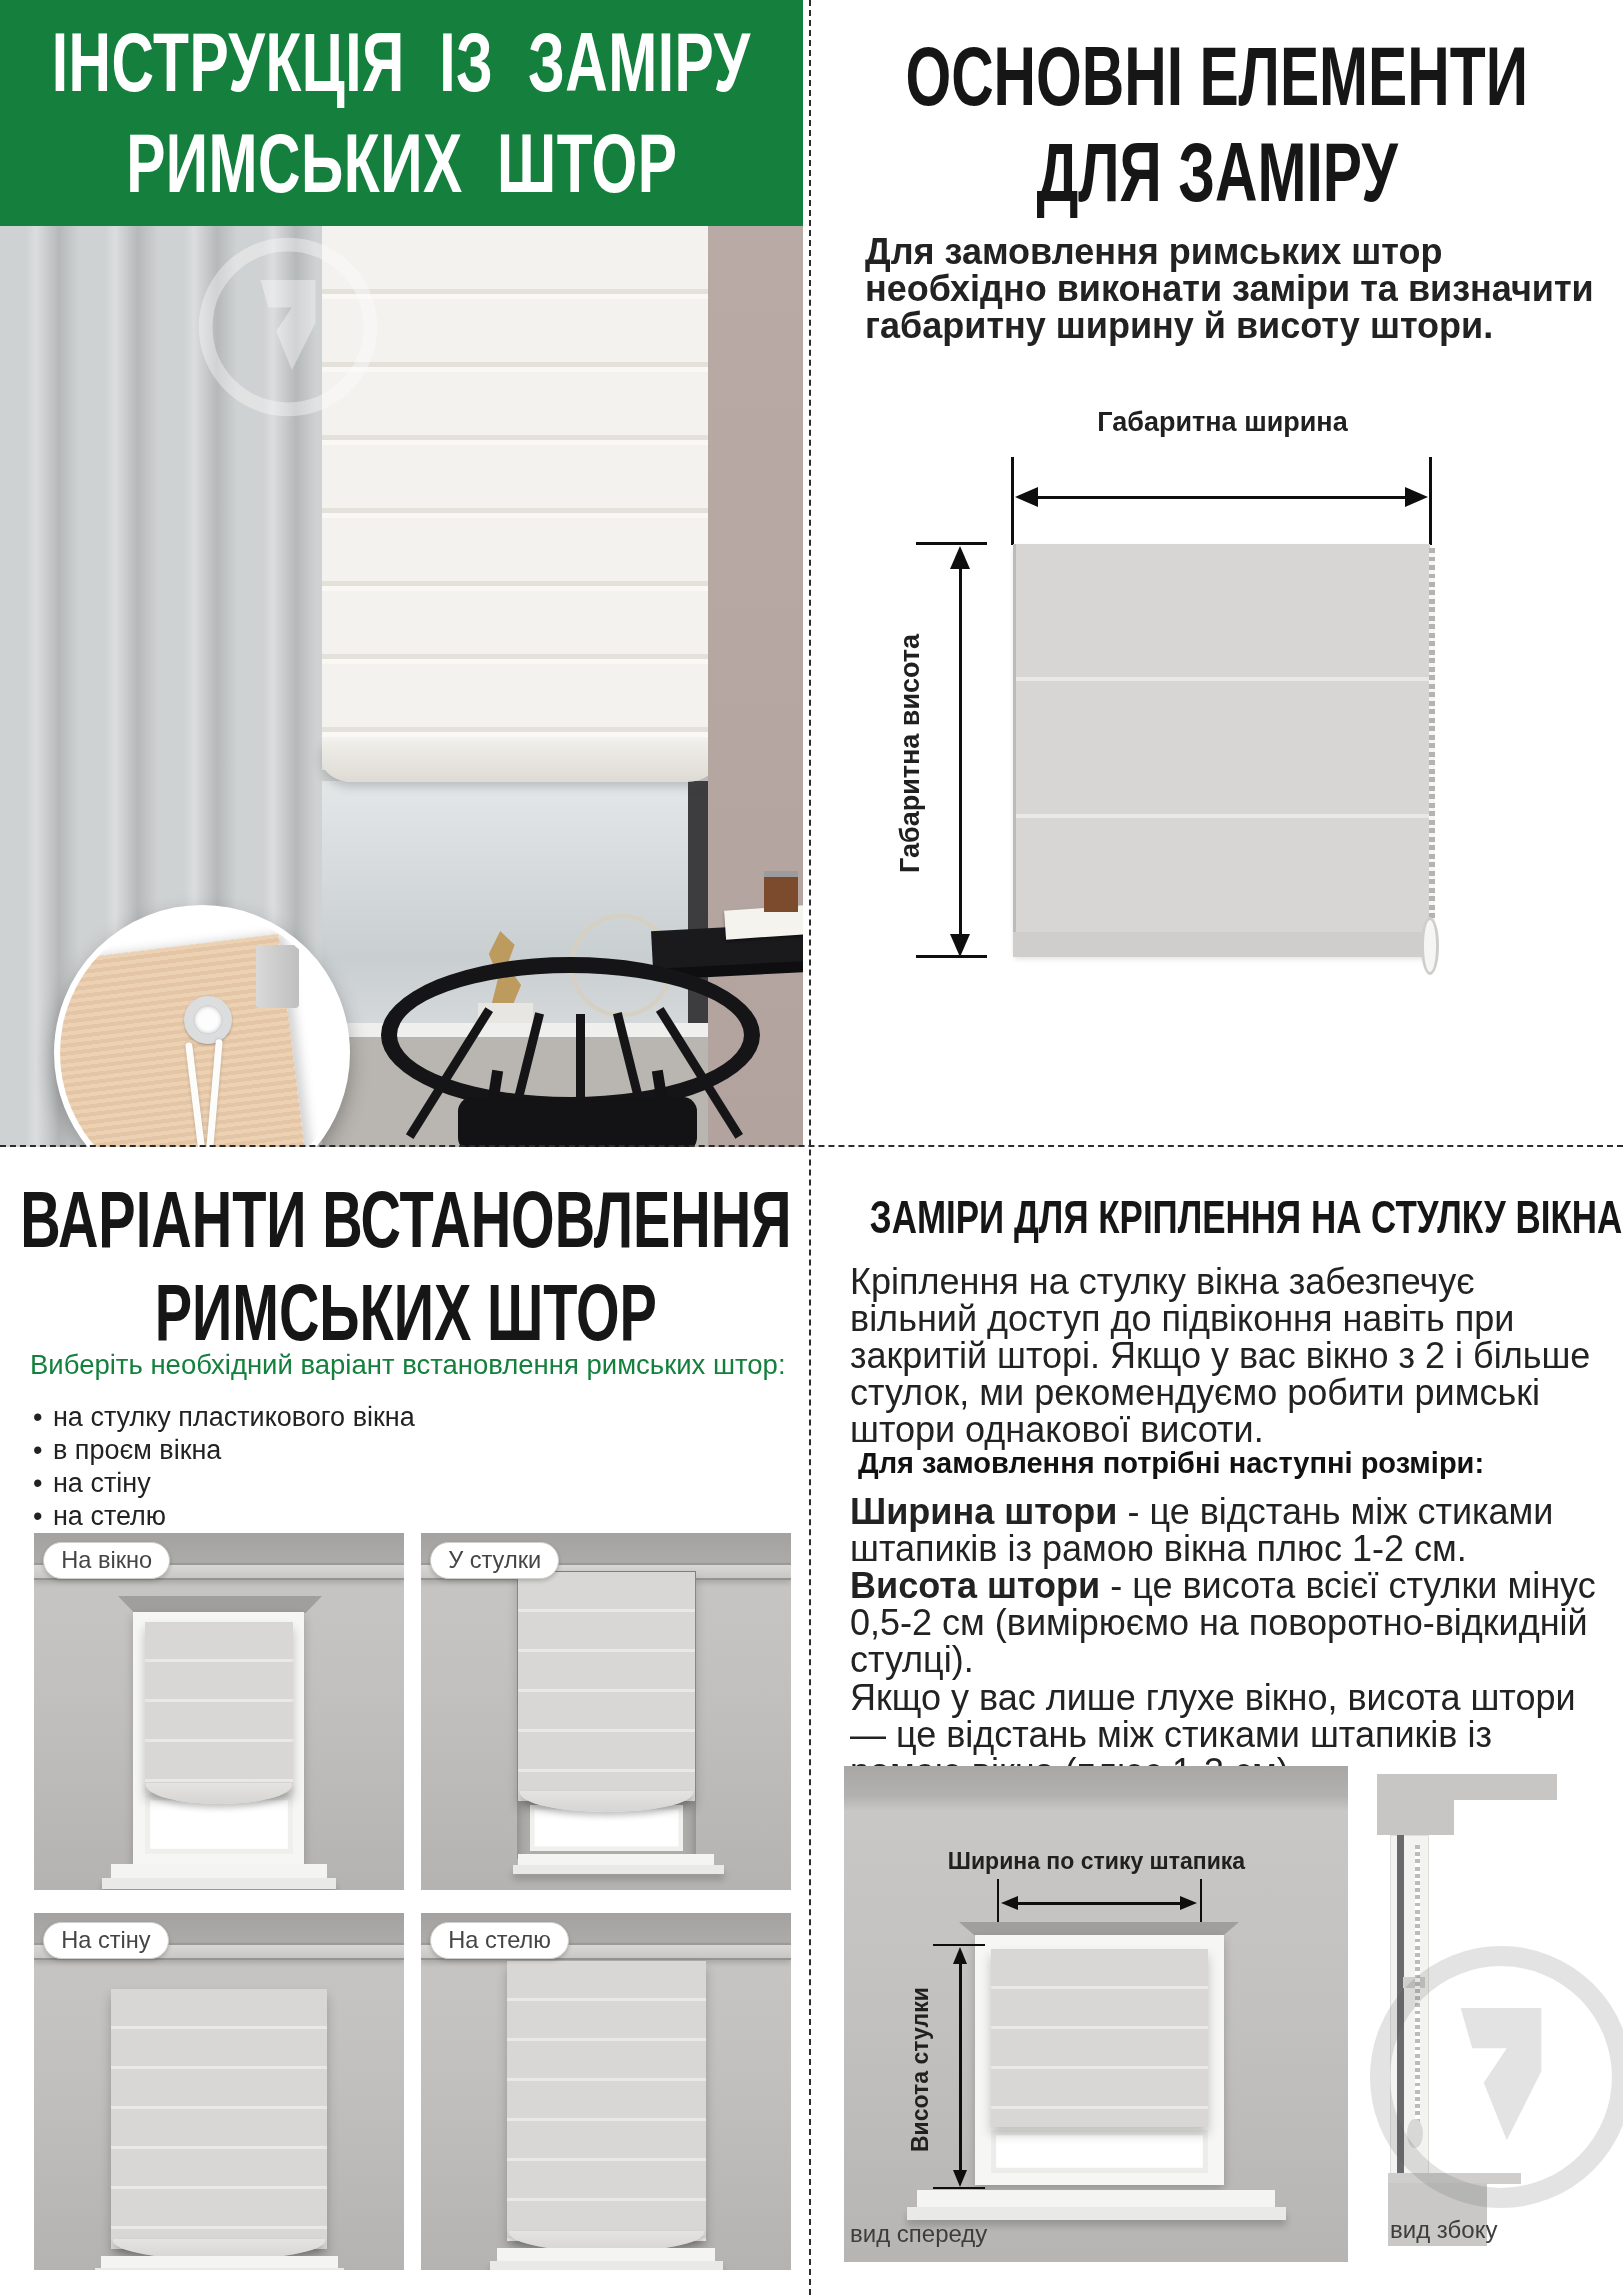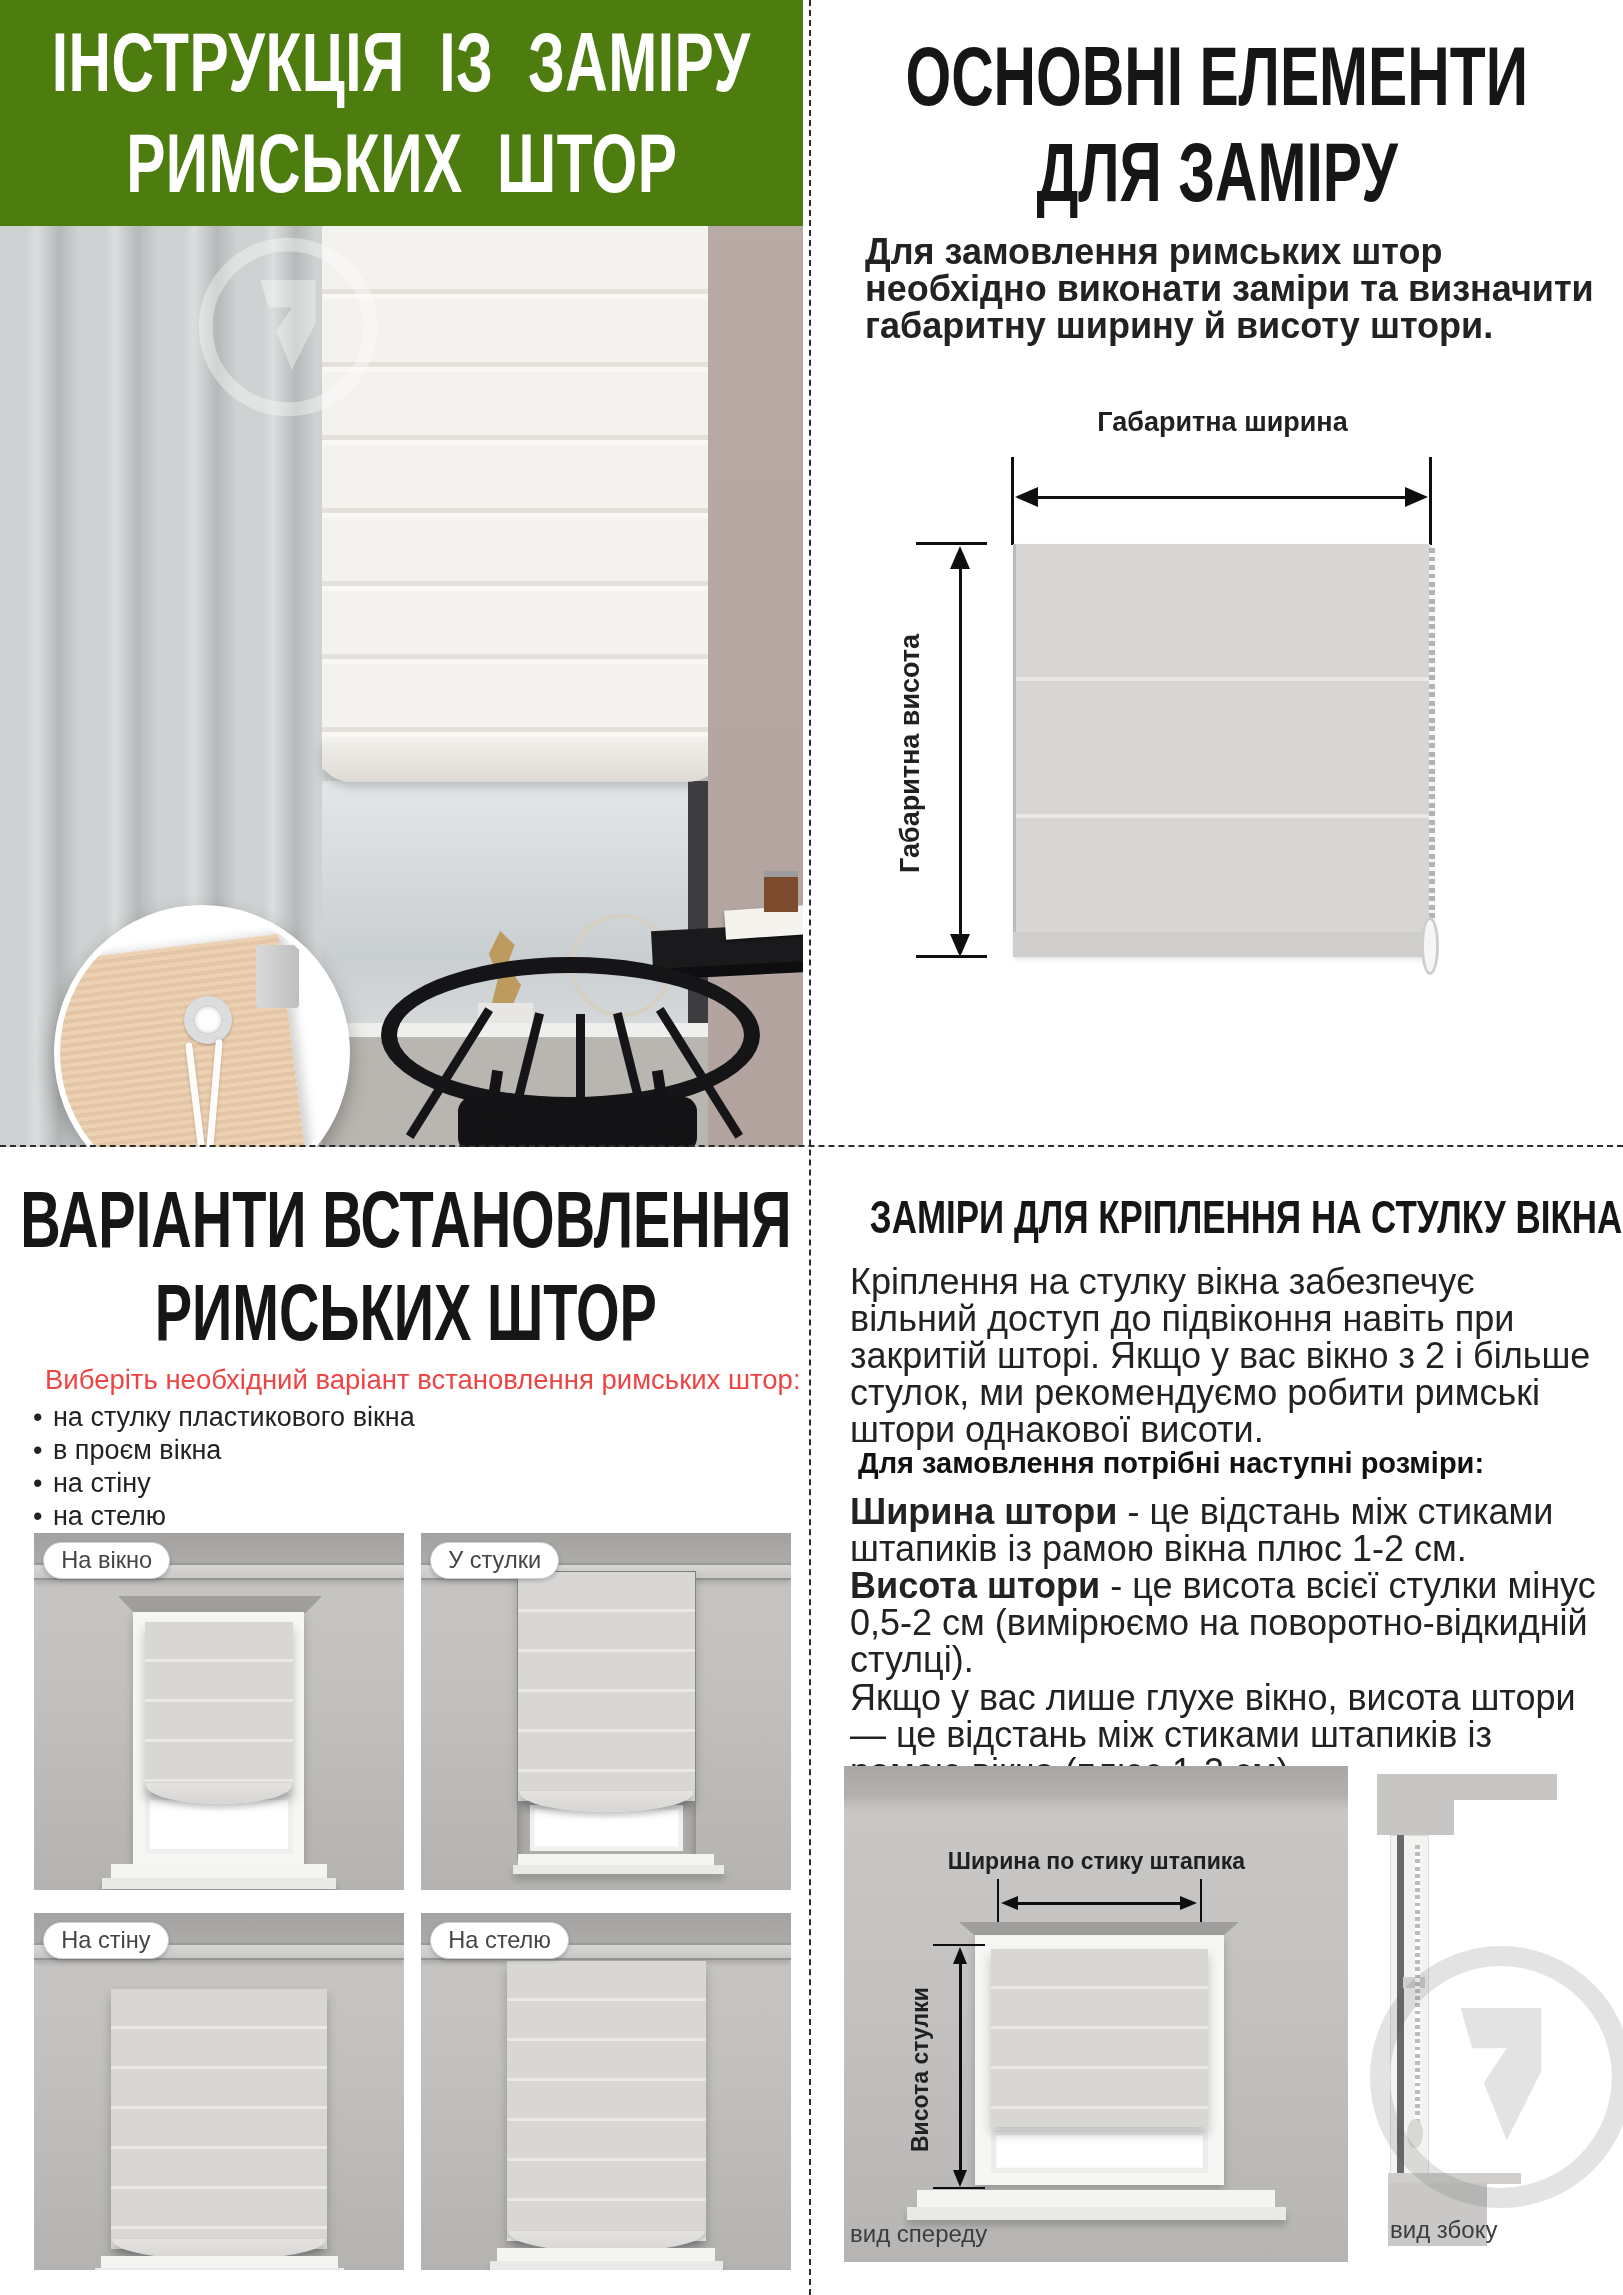--- a/index.html
+++ b/index.html
@@ -10,21 +10,21 @@
 
   
   .vdash{position:absolute;left:809px;top:0;width:0;height:2295px;border-left:2px dashed #2c2c2c;z-index:40;}
   .hdash{position:absolute;left:0;top:1145px;width:1623px;height:0;border-top:2px dashed #2c2c2c;z-index:40;}
 
   
   .cond-wrap{display:flex;flex-direction:column;align-items:center;justify-content:center;}
   .cond-line{display:block;transform:scaleX(0.70);transform-origin:50% 50%;white-space:nowrap;font-weight:bold;}
 
   
-  .tl-header{left:0;top:0;width:803px;height:226px;background:#4d7c0f;z-index:5;}
+  .tl-header{left:0;top:0;width:803px;height:226px;background:#15803d;z-index:5;}
   .tl-header .cond-line{color:#ffffff;font-size:84px;line-height:1.2;word-spacing:0.30em;letter-spacing:0.7px;}
 
   
   .tl-photo{left:0;top:226px;width:803px;height:921px;overflow:hidden;background:#cfd2d3;z-index:4;}
 
   .p-blind{position:absolute;left:322px;top:0;width:395px;height:544px;
     background:repeating-linear-gradient(180deg,#f4f2ee 0px,#f4f2ee 63px,#e4e1da 63px,#e4e1da 68px,#faf8f4 68px,#faf8f4 73px);}
   .p-blind-hem{position:absolute;left:322px;top:517px;width:395px;height:39px;background:linear-gradient(180deg,#efede8,#dedbd4);
     border-radius:0 0 30px 30px/0 0 22px 22px;box-shadow:0 5.2px 9.2px rgba(70,70,70,.25);}
   .p-glass{position:absolute;left:322px;top:555px;width:395px;height:253px;background:linear-gradient(180deg,#e3e7e8,#c9ced1 70%,#d6dadb);}
@@ -200,21 +200,21 @@
     <div class="diag-blind-hem"></div>
     <div class="chain"></div>
     <div class="chain-loop"></div>
   </section>
 
   <section>
     <div class="abs cond-wrap" style="left:0;top:1174px;width:811px;color:#161616;">
       <span class="cond-line" style="font-size:80px;line-height:1.16;">ВАРІАНТИ ВСТАНОВЛЕННЯ</span>
       <span class="cond-line" style="font-size:80px;line-height:1.16;">РИМСЬКИХ ШТОР</span>
     </div>
-    <p class="abs" style="left:30px;top:1349px;width:765px;margin:15px;font-size:27.5px;color:#ef4444;">Виберіть необхідний варіант встановлення римських штор:</p>
+    <p class="abs" style="left:30px;top:1349px;width:765px;margin:0;font-size:27.5px;color:#15803d;">Виберіть необхідний варіант встановлення римських штор:</p>
 
     <ul class="abs bl-list" style="left:33px;top:1401px;">
       <li><span>на стулку пластикового вікна</span></li>
       <li><span>в проєм вікна</span></li>
       <li><span>на стіну</span></li>
       <li><span>на стелю</span></li>
     </ul>
 
     <div class="variant" style="left:34px;top:1533px;">
       <div class="cornice"></div>

